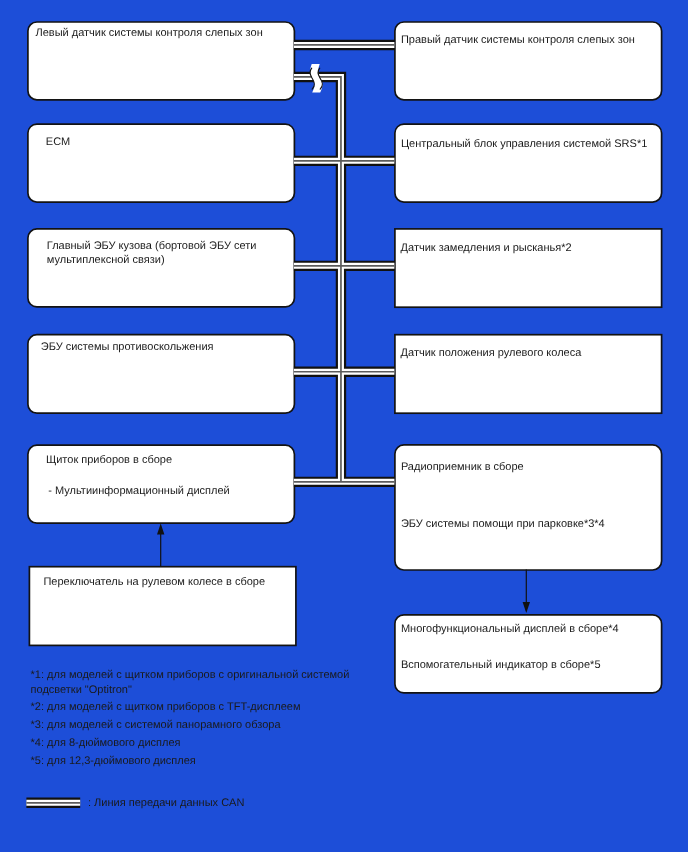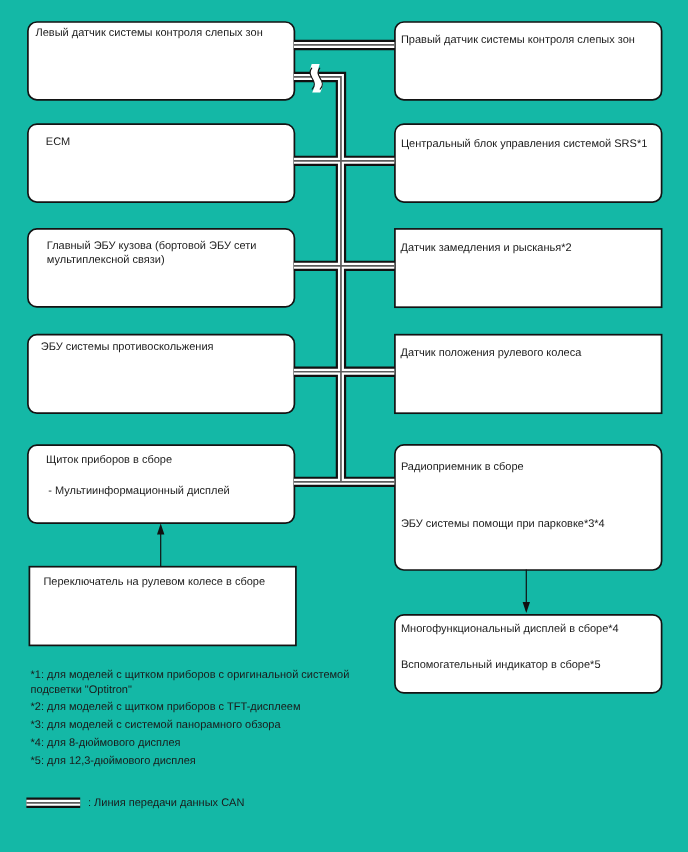--- a/index.html
+++ b/index.html
@@ -1,18 +1,18 @@
 <!DOCTYPE html>
 <html><head>
 <meta charset="utf-8">
 <style>
   html,body{margin:0;padding:0;background:#ffffff;}
   body{width:688px;height:852px;font-family:"Liberation Sans",sans-serif;
        -webkit-font-smoothing:antialiased;text-rendering:geometricPrecision;}
-  #stage{position:relative;-webkit-font-smoothing:antialiased;width:688px;height:852px;overflow:hidden;background:#14b8a6;}
+  #stage{position:relative;-webkit-font-smoothing:antialiased;width:688px;height:852px;overflow:hidden;background:#1d4ed8;}
   #stage > svg{position:absolute;left:0;top:0;}
   .bx{fill:#ffffff;stroke:#131313;stroke-width:1.7;}
   .lbl{font-family:"Liberation Sans",sans-serif;font-size:11px;fill:#1a1a1a;}
   .note{font-family:"Liberation Sans",sans-serif;font-size:11px;fill:#1a1a1a;}
   .canOuter{stroke:#111111;stroke-width:10.4;fill:none;}
   .canWhite{stroke:#ffffff;stroke-width:6.0;fill:none;}
   .canInner{stroke:#5c5c5c;stroke-width:1.7;fill:none;}
   .arrow{stroke:#111111;stroke-width:1.2;fill:none;}
   .brk{stroke:#111111;stroke-width:1.2;fill:none;stroke-linecap:round;}
 </style>

